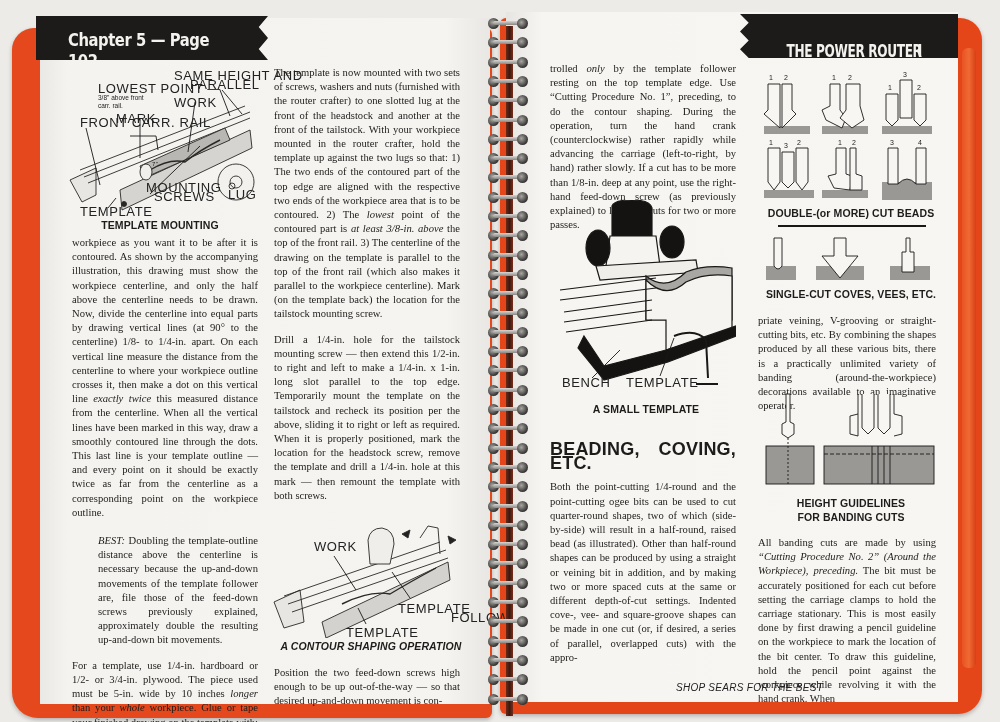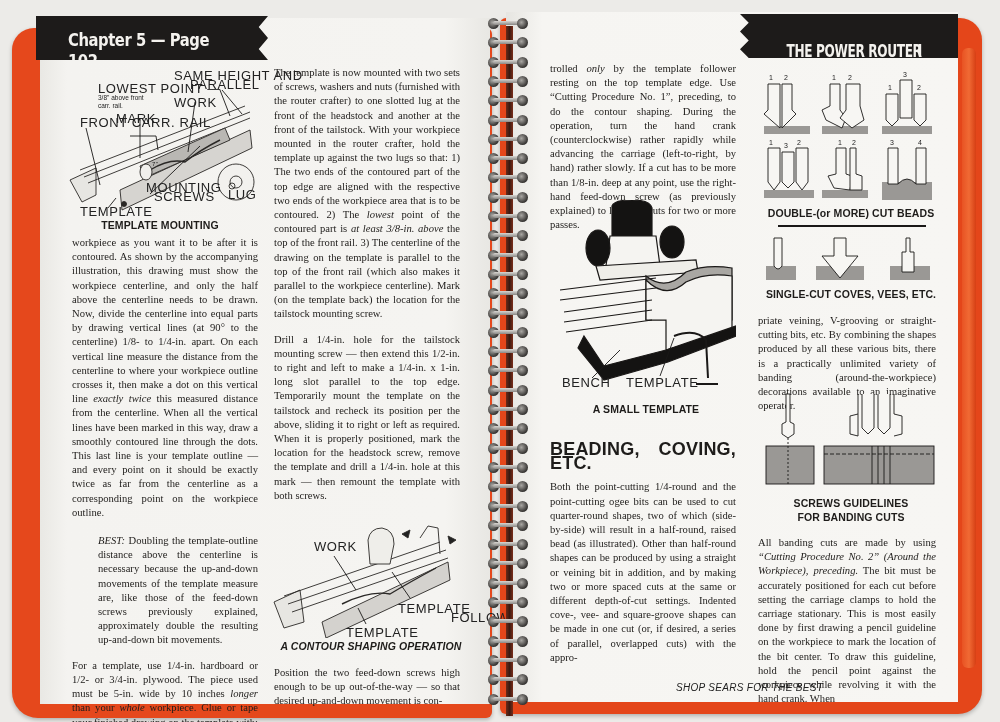--- a/index.html
+++ b/index.html
@@ -85,21 +85,21 @@
   <span class="label" style="left:92px;top:90px;font-size:6px;">7"</span>
   <span class="label" style="left:86px;top:113px;">MOUNTING</span>
   <span class="label" style="left:94px;top:122px;">SCREWS</span>
   <span class="label" style="left:168px;top:120px;">LUG</span>
   <span class="label" style="left:20px;top:137px;">TEMPLATE</span>
 </div>
 <div class="caption" style="position:absolute;left:60px;top:219px;width:200px;">TEMPLATE MOUNTING</div>
 
 <div class="col" style="left:72px;top:236px;width:186px;">
   <p><span>workpiece as you want it to be after it is contoured. As shown by the accompanying illustration, this drawing must show the workpiece centerline, and only the half above the centerline needs to be drawn. Now, divide the centerline into equal parts by drawing vertical lines (at 90° to the centerline) 1/8- to 1/4-in. apart. On each vertical line measure the distance from the centerline to where your workpiece outline crosses it, then make a dot on this vertical line</span> <em>exactly twice</em> <span>this measured distance from the centerline. When all the vertical lines have been marked in this way, draw a smoothly contoured line through the dots. This last line is your template outline — and every point on it should be exactly twice as far from the centerline as a corresponding point on the workpiece outline.</span></p>
-  <p class="note" style="margin-top:14px;"><em>BEST:</em> <span>Doubling the template-outline distance above the centerline is necessary because the up-and-down movements of the template measure are, like those of the feed-down screws previously explained, approximately double the resulting up-and-down bit movements.</span></p>
+  <p class="note" style="margin-top:14px;"><em>BEST:</em> <span>Doubling the template-outline distance above the centerline is necessary because the up-and-down movements of the template follower are, file those of the feed-down screws previously explained, approximately double the resulting up-and-down bit movements.</span></p>
   <p><span>For a template, use 1/4-in. hardboard or 1/2- or 3/4-in. plywood. The piece used must be 5-in. wide by 10 inches</span> <em>longer</em> <span>than your</span> <em>whole</em> <span>workpiece. Glue or tape your finished drawing on the template with: 1) Its left end approximately 7-in. from the template left end. 2) The drawing centerline parallel to the template top edge. 3) The highest point of the drawing</span></p>
 </div>
 
 <div class="col" style="left:274px;top:66px;width:186px;">
   <p><span>The template is now mounted with two sets of screws, washers and nuts (furnished with the router crafter) to one slotted lug at the front of the headstock and another at the front of the tailstock. With your workpiece mounted in the router crafter, hold the template up against the two lugs so that: 1) The two ends of the contoured part of the top edge are aligned with the respective two ends of the workpiece area that is to be contoured. 2) The</span> <em>lowest</em> <span>point of the contoured part is</span> <em>at least 3/8-in. above</em> <span>the top of the front rail. 3) The centerline of the drawing on the template is parallel to the top of the front rail (which also makes it parallel to the workpiece centerline). Mark (on the template back) the location for the tailstock mounting screw.</span></p>
   <p>Drill a 1/4-in. hole for the tailstock mounting screw — then extend this 1/2-in. to right and left to make a 1/4-in. x 1-in. long slot parallel to the top edge. Temporarily mount the template on the tailstock and recheck its position per the above, sliding it to right or left as required. When it is properly positioned, mark the location for the headstock screw, remove the template and drill a 1/4-in. hole at this mark — then remount the template with both screws.</p>
 </div>
 
 <div class="figure" style="left:270px;top:520px;width:200px;height:118px;">
   <svg width="200" height="118" viewBox="0 0 200 118">
@@ -242,21 +242,21 @@
       <rect x="8" y="54" width="48" height="38" fill="#9a9895"></rect>
       <path d="M30 46 V92" stroke-dasharray="2 2"></path>
       <path d="M100 2 V22 L92 24 V42 L100 44 V22 M104 2 V36 L110 42 L116 36 V2 M120 2 V36 L126 42 L132 36 V2 M136 2 V22 L144 24 V42 L136 44"></path>
       <rect x="66" y="54" width="110" height="38" fill="#9a9895"></rect>
       <path d="M66 62 H176" stroke-dasharray="4 2"></path>
       <path d="M114 54 V92 M120 54 V92 M126 54 V92 M132 54 V92"></path>
     </g>
   </svg>
 </div>
 <div class="caption" style="position:absolute;left:756px;top:496px;width:190px;line-height:14px;">
-  <div>SCREWS GUIDELINES</div>
+  <div>HEIGHT GUIDELINES</div>
   <div>FOR BANDING CUTS</div>
 </div>
 
 <div class="col" style="left:758px;top:536px;width:178px;">
   <p><span>All banding cuts are made by using</span> <em>“Cutting Procedure No. 2” (Around the Workpiece), preceding.</em> <span>The bit must be accurately positioned for each cut before setting the carriage clamps to hold the carriage stationary. This is most easily done by first drawing a pencil guideline on the workpiece to mark the location of the bit center. To draw this guideline, hold the pencil point against the workpiece while revolving it with the hand crank. When</span></p>
 </div>
 
 <div class="footer">SHOP SEARS FOR THE BEST</div>
 
 <div class="spiral">

